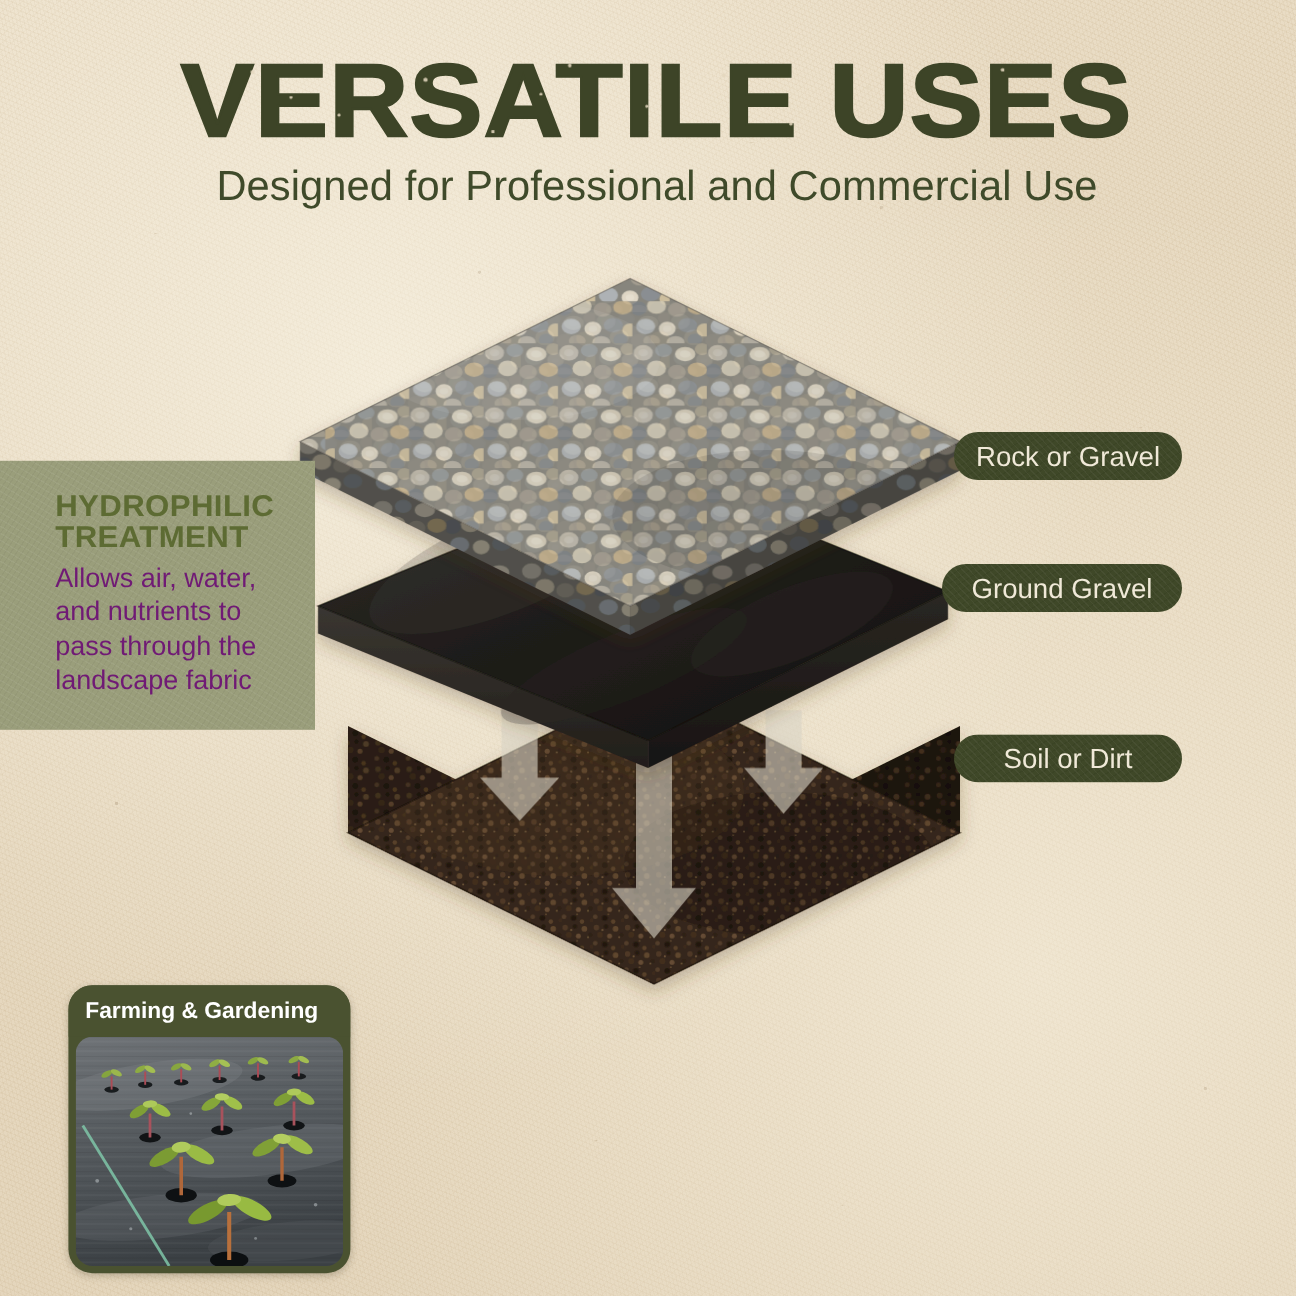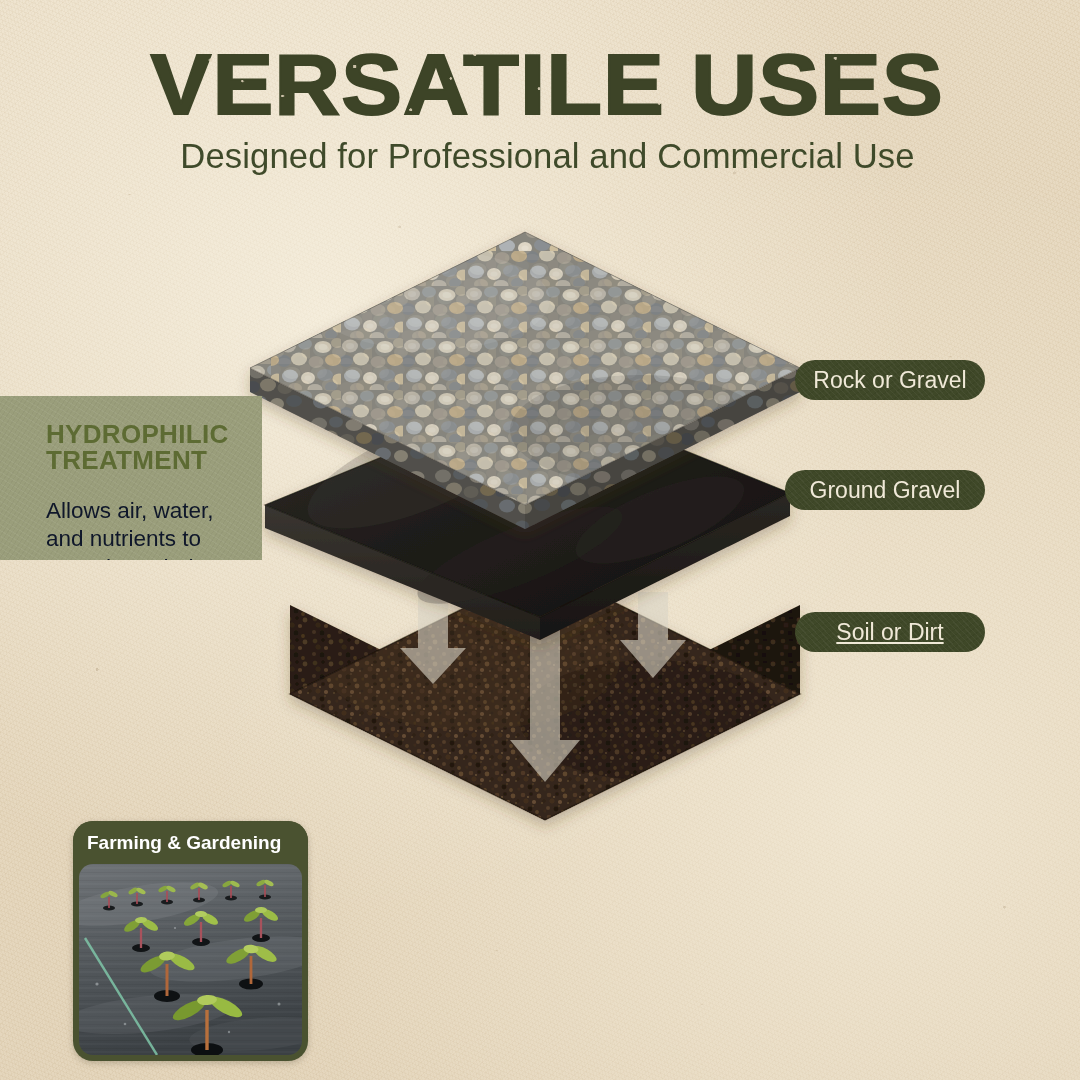--- a/index.html
+++ b/index.html
@@ -84,21 +84,21 @@
     color:#3f4a2a;
     letter-spacing:.1px;
     transform:scaleX(.99);
   }
 
   
   .stack{position:absolute;left:0;top:0;width:1080px;height:1080px;}
 
   
   .info-panel{
-    position:absolute;left:0;top:396px;width:262px;height:164px;
+    position:absolute;left:0;top:384px;width:262px;height:224px;
     background:#9a9e7b;
     box-shadow:0 0 0 0 rgba(0,0,0,0);
     overflow:hidden;
   }
   .info-panel:before{
     content:"";position:absolute;inset:0;
     background-image:
       repeating-linear-gradient(31deg, rgba(255,255,255,.05) 0 1px, transparent 1px 5px),
       repeating-linear-gradient(-57deg, rgba(0,0,0,.035) 0 1px, transparent 1px 4px);
   }
@@ -108,25 +108,25 @@
     font-weight:bold;
     font-size:25px;
     line-height:1.02;
     letter-spacing:.3px;
     color:#5d6b33;
     transform:scaleX(1.04);
     transform-origin:left center;
   }
   .info-body{
     position:relative;
-    margin:24px 0 0 46px;
+    margin:7px 0 0 46px;
     width:200px;
     font-size:22.5px;
     line-height:1.26;
-    color:#0f172a;
+    color:#701a75;
   }
 
   
   .pill{
     position:absolute;
     height:40px;
     border-radius:20px;
     background:#3f4828;
     color:#f0e9d8;
     font-size:23px;
@@ -137,29 +137,28 @@
   }
   .pill:before{
     content:"";position:absolute;inset:0;border-radius:20px;
     background-image:
       repeating-linear-gradient(47deg, rgba(255,255,255,.045) 0 1px, transparent 1px 4px),
       repeating-linear-gradient(-33deg, rgba(0,0,0,.05) 0 1px, transparent 1px 5px);
   }
   .pill span{position:relative;}
   #pill-rock  {right:95px;top:360px;width:190px;}
   #pill-fabric{right:95px;top:470px;width:200px;}
-  #pill-soil  {right:95px;top:612px;width:190px;text-decoration:underline;}
+  #pill-soil  {right:95px;top:612px;width:190px;}
 
   
   .inset{
     position:absolute;left:57px;top:821px;width:235px;height:240px;
     border-radius:20px;overflow:hidden;
     background:#4a5230;
     box-shadow:0 2px 6px rgba(60,50,30,.25);
-    margin-left:16px;
   }
   .inset-cap{
     position:relative;height:43px;
     display:flex;align-items:center;
     padding-left:14px;
     color:#ffffff;font-size:19px;font-weight:bold;
     background:#4a5230;
     z-index:3;
   }
   .inset-photo{

